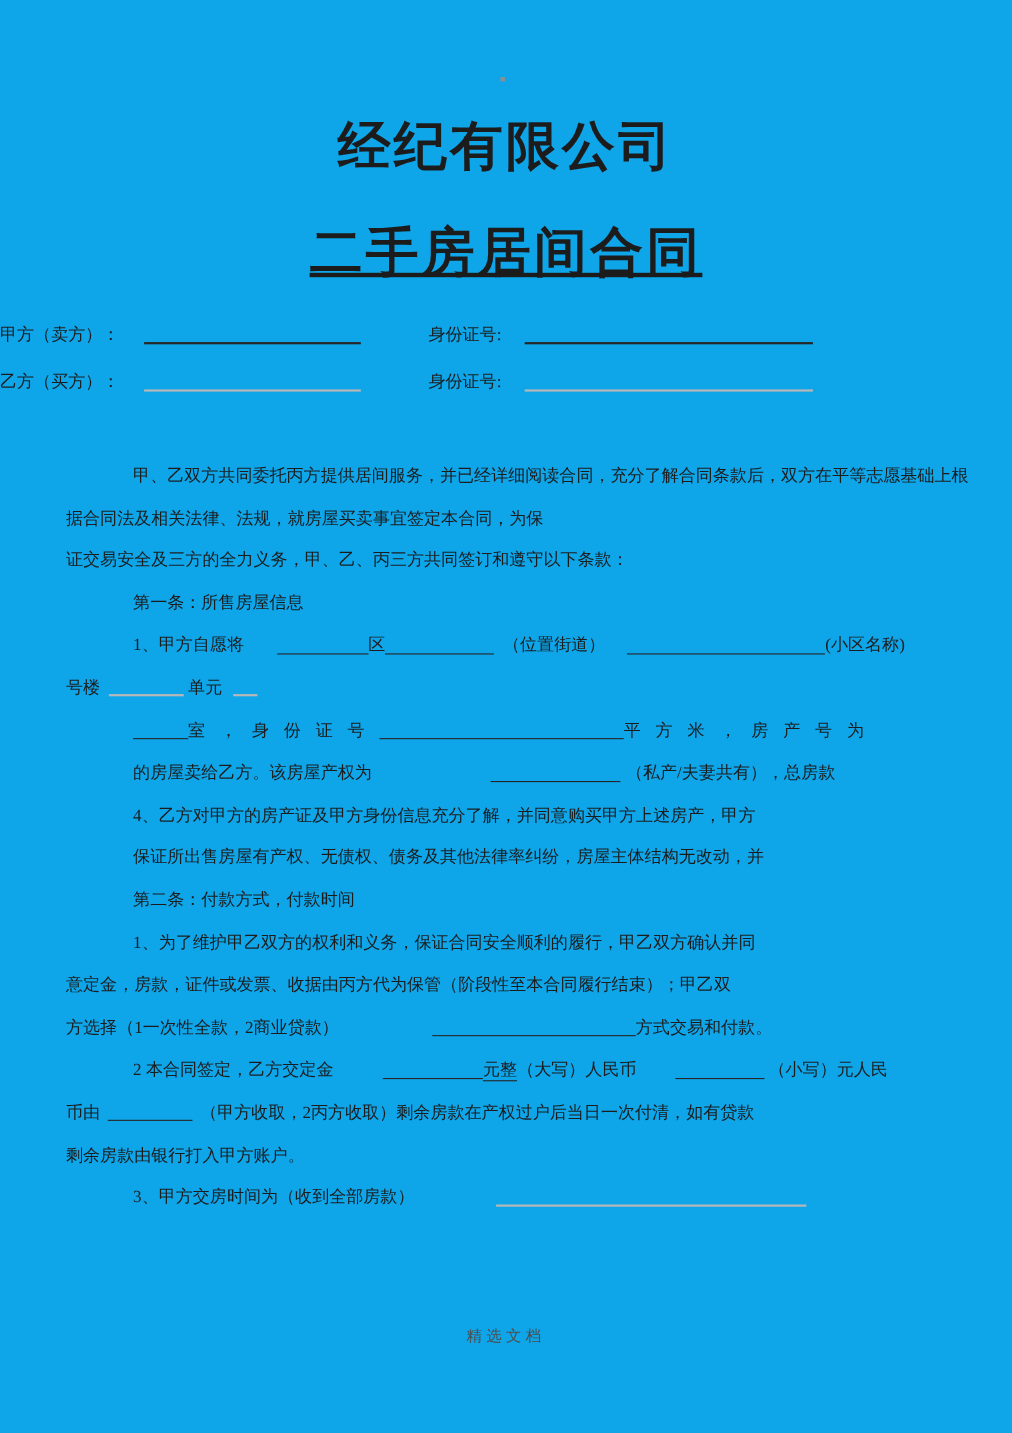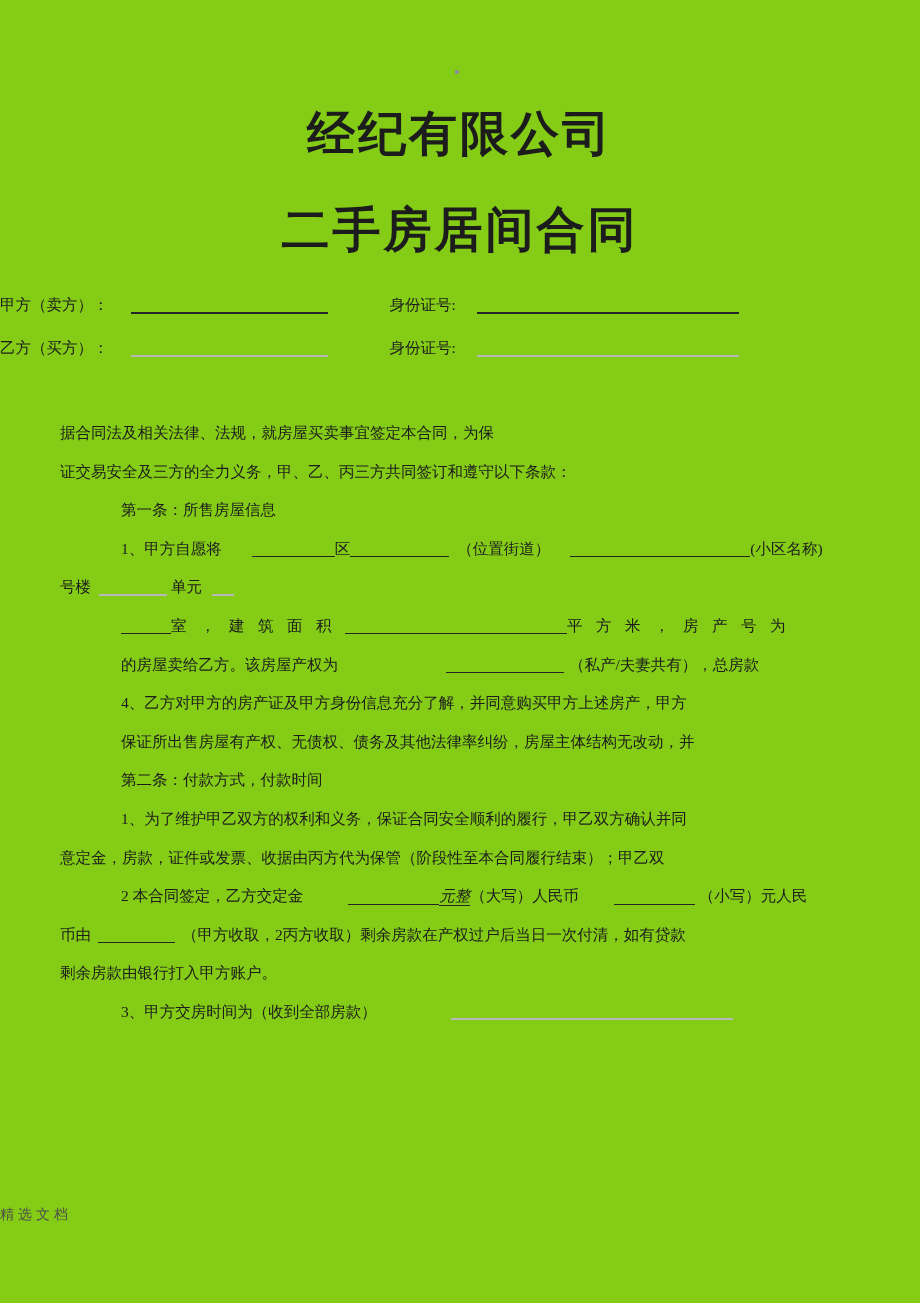--- a/index.html
+++ b/index.html
@@ -1,39 +1,39 @@
 <!DOCTYPE html>
 <html><head>
 <meta charset="utf-8">
 <style>
   html,body{margin:0;padding:0;background:#e9e9e9;}
   .page{
     position:relative;
     width:920px;height:1303px;
     margin:0 auto;
-    background:#84cc16;
+    background:#0ea5e9;
     font-family:"Liberation Serif","DejaVu Serif",serif;
     color:#1c1c1c;
     overflow:hidden;
   }
   .stray-dot{
     position:absolute;top:70px;left:455px;
     width:4px;height:4px;background:#8f8f8f;
     overflow:hidden;text-indent:-99px;
   }
   .title{
     position:absolute;left:0;right:0;
     text-align:center;
     font-size:48px;font-weight:bold;
     letter-spacing:3px;
     line-height:1.15;
     white-space:nowrap;
   }
   .title1{top:106px;}
-  .title2{top:202px;}
+  .title2{top:202px;text-decoration:underline;}
   .parties{position:absolute;top:283px;left:0;right:0;}
   .prow{
     height:43px;line-height:43px;
     white-space:nowrap;
     font-size:15.5px;
   }
   .body{position:absolute;top:414px;left:0;right:0;}
   .bline{
     height:38.6px;line-height:38.6px;
     padding-left:60px;
@@ -44,24 +44,24 @@
   .run{display:inline;}
   .run.wide{letter-spacing:13.5px;}
   .blank{
     display:inline-block;height:1px;
     vertical-align:-3.5px;
   }
   .blank.dark{border-bottom:2px solid #262626;}
   .blank.gray{border-bottom:2px solid #b8b8b8;}
   .body .blank.dark{border-bottom-width:1.5px;}
   .gap{display:inline-block;height:1px;}
-  .utext{border-bottom:1.5px solid #262626;padding-bottom:1px;font-style:italic;}
+  .utext{border-bottom:1.5px solid #262626;padding-bottom:1px;}
   .footer{
     position:absolute;top:1206px;left:0;right:0;
-    text-align:left;
+    text-align:center;
     font-size:14px;color:#4d4d4d;
     letter-spacing:4px;
   }
 </style>
 </head>
 <body>
 
 <div class="page">
 
   <div class="stray-dot"></div>
@@ -69,32 +69,34 @@
   <div class="title title1">经纪有限公司</div>
 
   <div class="title title2">二手房居间合同</div>
 
   <div class="parties" id="parties">
       <div class="prow"><span class="run">甲方（卖方）：</span><span class="gap" style="width: 22px;"></span><span class="blank dark" style="width: 197px;"></span><span class="gap" style="width: 62px;"></span><span class="run">身份证号:</span><span class="gap" style="width: 21px;"></span><span class="blank dark" style="width: 262px;"></span></div>
       <div class="prow"><span class="run">乙方（买方）：</span><span class="gap" style="width: 22px;"></span><span class="blank gray" style="width: 197px;"></span><span class="gap" style="width: 62px;"></span><span class="run">身份证号:</span><span class="gap" style="width: 21px;"></span><span class="blank gray" style="width: 262px;"></span></div>
     </div>
 
   <div class="body" id="body">
+      <div class="bline ind"><span class="run">甲、乙双方共同委托丙方提供居间服务，并已经详细阅读合同，充分了解合同条款后，双方在平等志愿基础上根</span></div>
       <div class="bline"><span class="run">据合同法及相关法律、法规，就房屋买卖事宜签定本合同，为保</span></div>
       <div class="bline"><span class="run">证交易安全及三方的全力义务，甲、乙、丙三方共同签订和遵守以下条款：</span></div>
       <div class="bline ind"><span class="run">第一条：所售房屋信息</span></div>
       <div class="bline ind"><span class="run">1、甲方自愿将</span><span class="gap" style="width: 30px;"></span><span class="blank dark" style="width: 83px;"></span><span class="run">区</span><span class="blank dark" style="width: 99px;"></span><span class="gap" style="width: 8px;"></span><span class="run">（位置街道）</span><span class="gap" style="width: 20px;"></span><span class="blank dark" style="width: 180px;"></span><span class="run">(小区名称)</span></div>
       <div class="bline"><span class="run">号楼</span><span class="gap" style="width: 8px;"></span><span class="blank gray" style="width: 68px;"></span><span class="gap" style="width: 4px;"></span><span class="run">单元</span><span class="gap" style="width: 10px;"></span><span class="blank gray" style="width: 22px;"></span></div>
-      <div class="bline ind"><span class="blank dark" style="width: 50px;"></span><span class="run wide">室，建筑面积</span><span class="blank dark" style="width: 222px;"></span><span class="run wide">平方米，房产号为</span></div>
+      <div class="bline ind"><span class="blank dark" style="width: 50px;"></span><span class="run wide">室，身份证号</span><span class="blank dark" style="width: 222px;"></span><span class="run wide">平方米，房产号为</span></div>
       <div class="bline ind"><span class="run">的房屋卖给乙方。该房屋产权为</span><span class="gap" style="width: 108px;"></span><span class="blank dark" style="width: 118px;"></span><span class="gap" style="width: 5px;"></span><span class="run">（私产/夫妻共有），总房款</span></div>
       <div class="bline ind"><span class="run">4、乙方对甲方的房产证及甲方身份信息充分了解，并同意购买甲方上述房产，甲方</span></div>
       <div class="bline ind"><span class="run">保证所出售房屋有产权、无债权、债务及其他法律率纠纷，房屋主体结构无改动，并</span></div>
       <div class="bline ind"><span class="run">第二条：付款方式，付款时间</span></div>
       <div class="bline ind"><span class="run">1、为了维护甲乙双方的权利和义务，保证合同安全顺利的履行，甲乙双方确认并同</span></div>
       <div class="bline"><span class="run">意定金，房款，证件或发票、收据由丙方代为保管（阶段性至本合同履行结束）；甲乙双</span></div>
+      <div class="bline"><span class="run">方选择（1一次性全款，2商业贷款）</span><span class="gap" style="width: 85px;"></span><span class="blank dark" style="width: 185px;"></span><span class="run">方式交易和付款。</span></div>
       <div class="bline ind"><span class="run">2 本合同签定，乙方交定金</span><span class="gap" style="width: 45px;"></span><span class="blank dark" style="width: 91px;"></span><span class="run utext">元整</span><span class="run">（大写）人民币</span><span class="gap" style="width: 35px;"></span><span class="blank dark" style="width: 81px;"></span><span class="gap" style="width: 4px;"></span><span class="run">（小写）元人民</span></div>
       <div class="bline"><span class="run">币由</span><span class="gap" style="width: 7px;"></span><span class="blank dark" style="width: 77px;"></span><span class="gap" style="width: 7px;"></span><span class="run">（甲方收取，2丙方收取）剩余房款在产权过户后当日一次付清，如有贷款</span></div>
       <div class="bline"><span class="run">剩余房款由银行打入甲方账户。</span></div>
       <div class="bline ind"><span class="run">3、甲方交房时间为（收到全部房款）</span><span class="gap" style="width: 74px;"></span><span class="blank gray" style="width: 282px;"></span></div>
     </div>
 
   <div class="footer">精选文档</div>
 
 </div>
 

